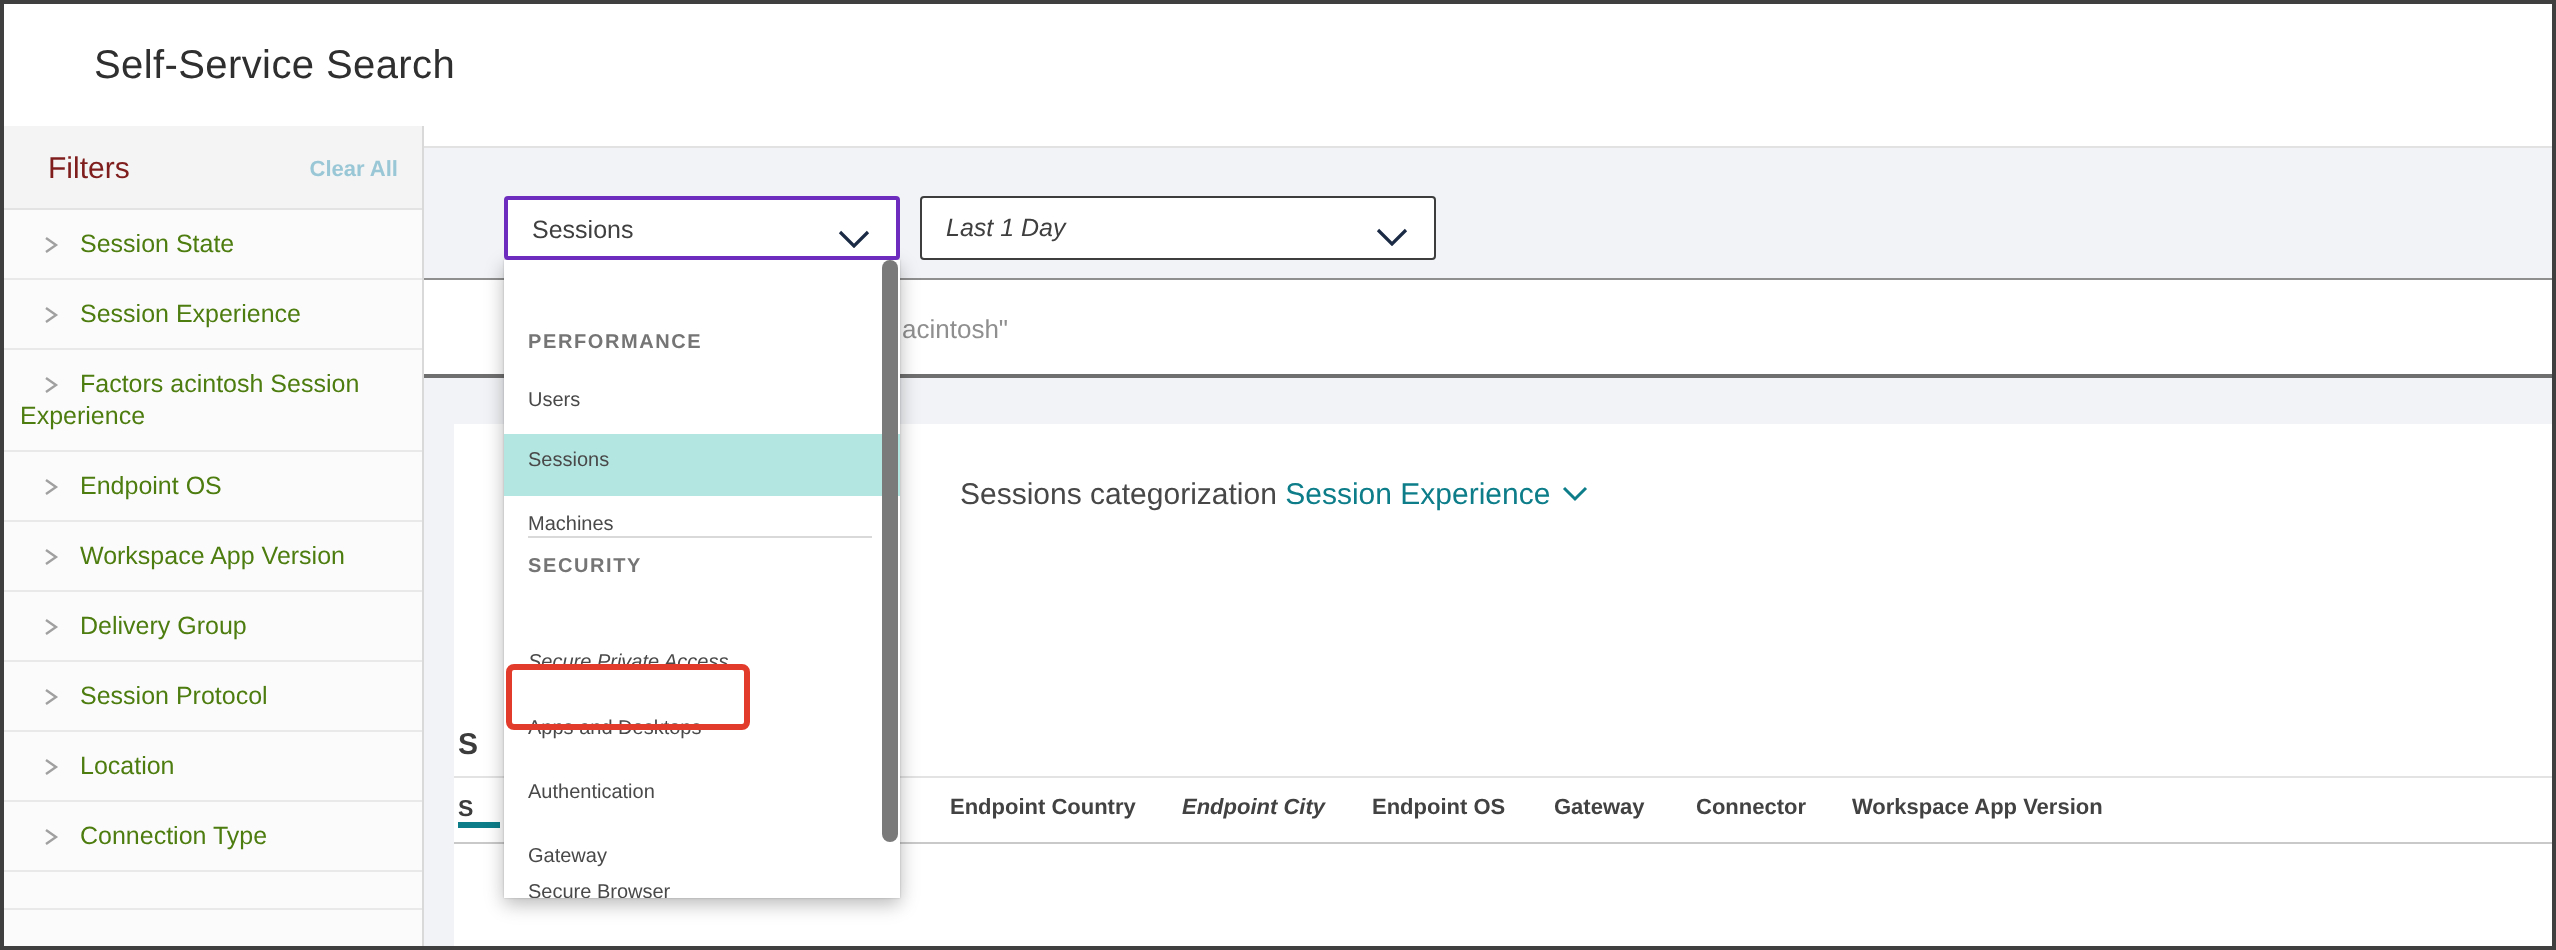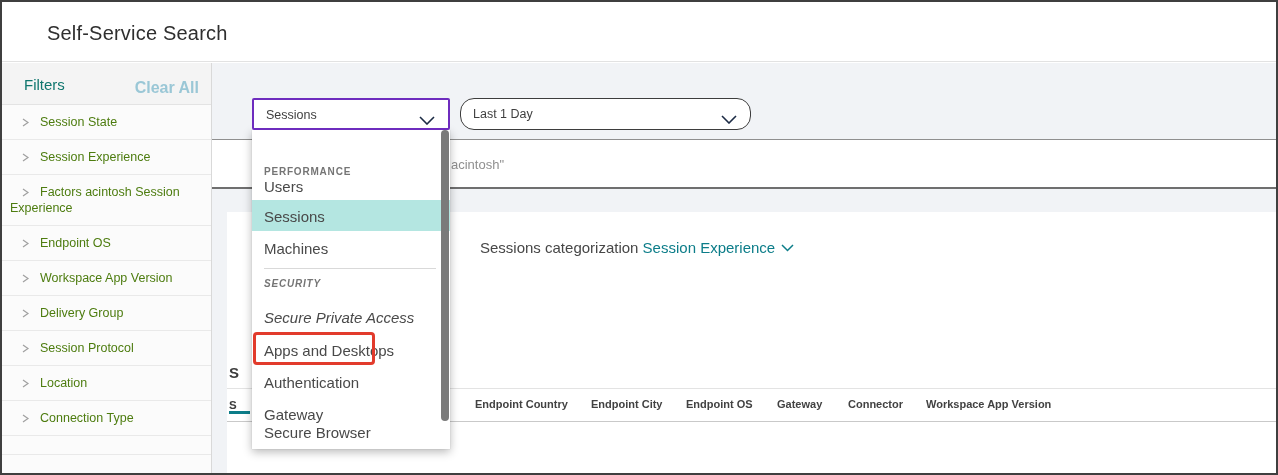--- a/index.html
+++ b/index.html
@@ -2,49 +2,49 @@
 <html><head>
 <meta charset="utf-8">
 <style>
   * { margin:0; padding:0; box-sizing:border-box; }
   html,body { background:#fff; font-family:"Liberation Sans", sans-serif; }
   .screen {
     position:relative; width:1278px; height:475px;
     border:2px solid #3f3f3f; background:#fff; overflow:hidden;
   }
   
-  .page-header { position:absolute; left:0; top:0; width:100%; height:60px;
+  .page-header { position:absolute; left:0; top:0; width:100%; height:72px;
     background:#fff; border-bottom:1px solid #e2e2e2; z-index:2; }
   .page-title { position:absolute; left:45px; top:20px; font-size:20px;
     font-weight:500; color:#2f2f2f; letter-spacing:.2px; }
   
   .sidebar { position:absolute; left:0; top:61px; width:210px; bottom:0;
     background:#fbfbfb; border-right:1px solid #d9d9d9; z-index:2; overflow:hidden; }
   .filters-header { position:relative; height:42px; background:#f4f4f4;
     border-bottom:1px solid #e3e3e3; }
-  .filters-title { position:absolute; left:22px; top:13px; font-size:15px; color:#0f766e; }
-  .clear-all { position:absolute; right:12px; top:16px; font-size:16px;
+  .filters-title { position:absolute; left:22px; top:13px; font-size:15px; color:#7f1d1d; }
+  .clear-all { position:absolute; right:12px; top:16px; font-size:11px;
     color:#9ac7d6; font-weight:600; cursor:default; }
   .filter-row { position:relative; border-bottom:1px solid #e9e9e9;
     padding:9px 8px 9px 8px; font-size:12.5px; color:#4d7c0f; line-height:16px; }
   .filter-row .chev { display:inline-block; width:30px; text-align:center; }
   .filter-row .chev svg { vertical-align:-1px; }
   
   .main-bg { position:absolute; left:210px; top:61px; right:0; bottom:0;
     background:#f1f3f6; z-index:1; }
   
   .search-bar { position:absolute; left:210px; top:137px; right:0; height:50px;
     background:#fff; border-top:1px solid #8f8f8f; border-bottom:2px solid #6f6f6f;
     z-index:3; }
   .search-text { position:absolute; left:239px; top:17px; font-size:13px; color:#8f8f8f; }
   
   .entity-select { position:absolute; left:250px; top:96px; width:198px; height:32px;
     background:#fff; border:2px solid #6e2cbe; border-radius:2px; z-index:11; }
-  .time-select { position:absolute; left:458px; top:96px; width:291px; height:32px;
-    background:#fff; border:1.5px solid #3d3d3d; border-radius:14px; z-index:11; }
+  .time-select { position:absolute; left:458px; top:96px; width:258px; height:32px;
+    background:#fff; border:1.5px solid #3d3d3d; border-radius:2px; z-index:11;font-style:italic; }
   .select-value { position:absolute; left:12px; top:8px; font-size:12.5px; color:#3f3f3f; }
   .select-chevron { position:absolute; right:13px; top:11px; }
   
   .card { position:absolute; left:225px; top:210px; width:1049px; bottom:0;
     background:#fff; z-index:2; }
   .heading-fragment { position:absolute; left:2px; top:152px; font-size:15px;
     font-weight:600; color:#3c3c3c; }
   .card-divider-top { position:absolute; left:0; top:176px; width:100%; height:1px; background:#e3e3e3; }
   .categorization { position:absolute; left:253px; top:27px; font-size:15px; color:#474747; }
   .categorization .link { color:#0c7d89; }
@@ -54,21 +54,21 @@
   .tab-underline { position:absolute; left:2px; top:199px; width:21px; height:3px; background:#0c7d89; }
   .col-header { position:absolute; top:186px; font-size:11px; font-weight:600; color:#424242; white-space:nowrap; }
   .table-head-border { position:absolute; left:0; top:209px; width:100%; height:1px; background:#c9c9c9; }
   
   .menu-panel { position:absolute; left:250px; top:128px; width:198px; height:319px;
     background:#fff; box-shadow:0 3px 9px rgba(0,0,0,.28), 0 0 1px rgba(0,0,0,.2);
     z-index:10; overflow:hidden; }
   .menu-section-label { position:absolute; left:12px; font-size:10px; font-weight:600;
     letter-spacing:.8px; color:#757575; }
   .menu-item { position:absolute; left:0; width:100%; height:26px; padding:6px 12px 0 12px;
-    font-size:15px; color:#494949; }
+    font-size:10px; color:#494949;margin-top:17px; }
   .menu-item.selected { height:31px; background:#b4e6e1; padding-top:8px; }
   .menu-divider { position:absolute; left:12px; right:14px; height:1px; background:#d9d9d9; }
   .red-callout { position:absolute; left:1px; top:202px; width:122px; height:33px;
     border:3px solid #e23b2c; border-radius:4px; z-index:12; }
   .menu-scrollbar { position:absolute; right:1px; top:0; width:8px; height:291px;
     background:#7a7a7a; border-radius:4px; }
 </style>
 </head>
 <body>
 
@@ -125,21 +125,21 @@
       <span> </span>
       <span class="link">Session Experience</span><svg width="13" height="8">
           <polyline points="1,1 6.5,6.5 12,1" fill="none" stroke="#0c7d89" stroke-width="1.5"></polyline>
         </svg>
     </div>
     <div class="heading-fragment">S</div>
     <div class="card-divider-top"></div>
     <div class="tab-fragment">S</div>
     <div class="tab-underline"></div>
     <div class="col-header" style="left:248px;">Endpoint Country</div>
-    <div class="col-header" style="left:364px;">Endpoint City</div>
+    <div class="col-header" style="left:364px;font-style:italic;">Endpoint City</div>
     <div class="col-header" style="left:459px;">Endpoint OS</div>
     <div class="col-header" style="left:550px;">Gateway</div>
     <div class="col-header" style="left:621px;">Connector</div>
     <div class="col-header" style="left:699px;">Workspace App Version</div>
     <div class="table-head-border"></div>
   </div>
 
   <div class="entity-select">
     <span class="select-value">Sessions</span>
     <span class="select-chevron"><svg width="16" height="9">
@@ -153,21 +153,21 @@
           <polyline points="1,1 8,8 15,1" fill="none" stroke="#1c2b45" stroke-width="1.6"></polyline>
         </svg></span>
   </div>
 
   <div class="menu-panel">
     <div class="menu-section-label" style="top:12px;margin-top:24px;">PERFORMANCE</div>
     <div class="menu-item" style="top:42px;">Users</div>
     <div class="menu-item selected" style="top:70px;">Sessions</div>
     <div class="menu-item" style="top:104px;">Machines</div>
     <div class="menu-divider" style="top:138px;"></div>
-    <div class="menu-section-label" style="top:148px;font-style:italic;">SECURITY</div>
+    <div class="menu-section-label" style="top:148px;">SECURITY</div>
     <div class="menu-item" style="top:173px;font-style:italic;">Secure Private Access</div>
     <div class="menu-item" style="top:206px;">Apps and Desktops</div>
     <div class="menu-item" style="top:238px;">Authentication</div>
     <div class="menu-item" style="top:270px;">Gateway</div>
     <div class="menu-item" style="top:288px;">Secure Browser</div>
     <div class="red-callout"></div>
     <div class="menu-scrollbar"></div>
   </div>
 
 </div>

